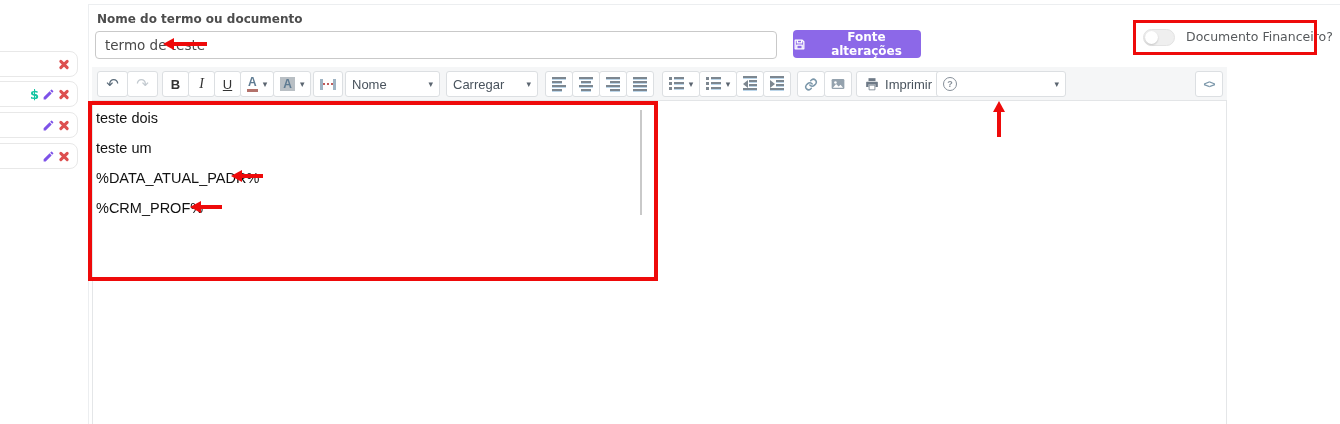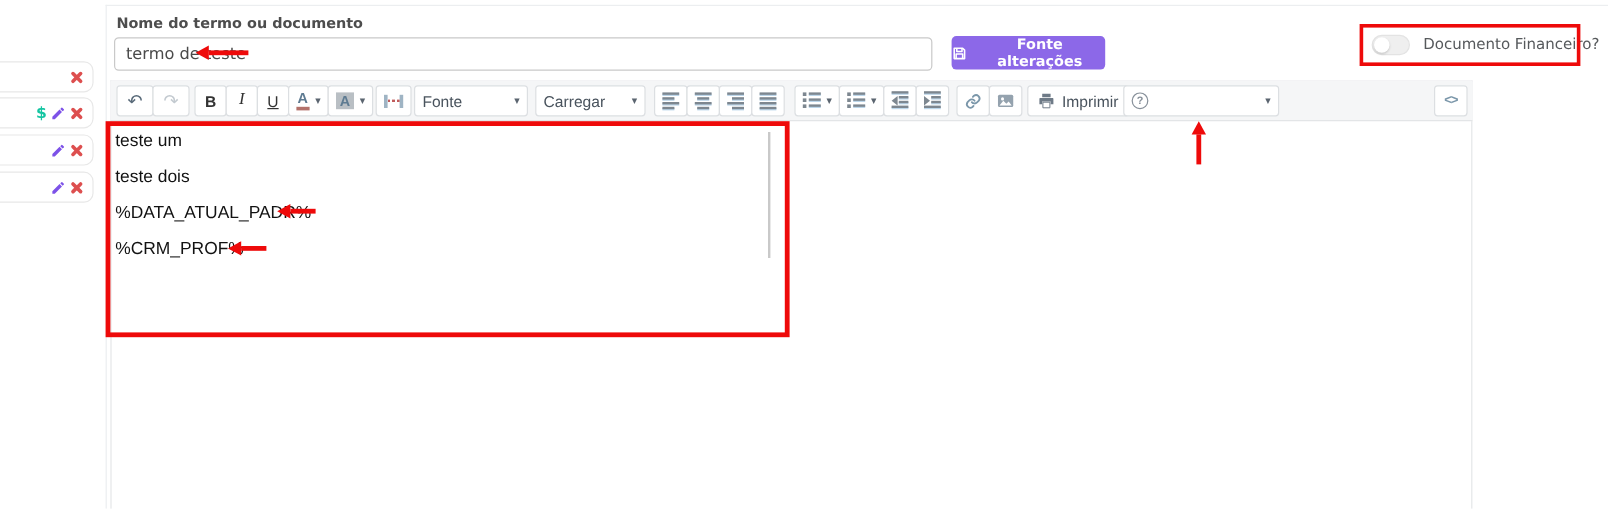--- a/index.html
+++ b/index.html
@@ -210,21 +210,21 @@
   <div class="tb-group" style="left:313px">
     <div class="tb-btn">
       <span class="pagebreak-icon">
           <i></i>
         </span>
     </div>
   </div>
 
   <div class="tb-group" style="left:345px">
     <div class="tb-btn dd" style="width:95px">
-      <span class="tb-label">Fonte</span>
+      <span class="tb-label">Nome</span>
       <span class="caret">▾</span>
     </div>
   </div>
 
   <div class="tb-group" style="left:446px">
     <div class="tb-btn dd" style="width:92px">
       <span class="tb-label">Carregar</span>
       <span class="caret">▾</span>
     </div>
   </div>
@@ -354,22 +354,22 @@
   </div>
 
 
   <div class="tb-group" style="left:1195px">
     <div class="tb-btn" style="width:28px">
       <span class="code-glyph">&lt;&gt;</span>
     </div>
   </div>
 
   <div class="editor-content">
+    <p>teste dois</p>
     <p>teste um</p>
-    <p>teste dois</p>
     <p>%DATA_ATUAL_PADR%</p>
     <p>%CRM_PROF%</p>
   </div>
   <div class="scroll-thumb"></div>
 
   <div class="anno-box" style="left:88px; top:101px; width:570px; height:180px;"></div>
   <div class="anno-box-toggle" style="left:1133px; top:20px; width:184px; height:35px;"></div>
   <div class="h-arrow" style="left:174px; top:42px; width:33px;"></div>
   <div class="h-arrow" style="left:242px; top:174px; width:21px;"></div>
   <div class="h-arrow" style="left:201px; top:205px; width:21px;"></div>

